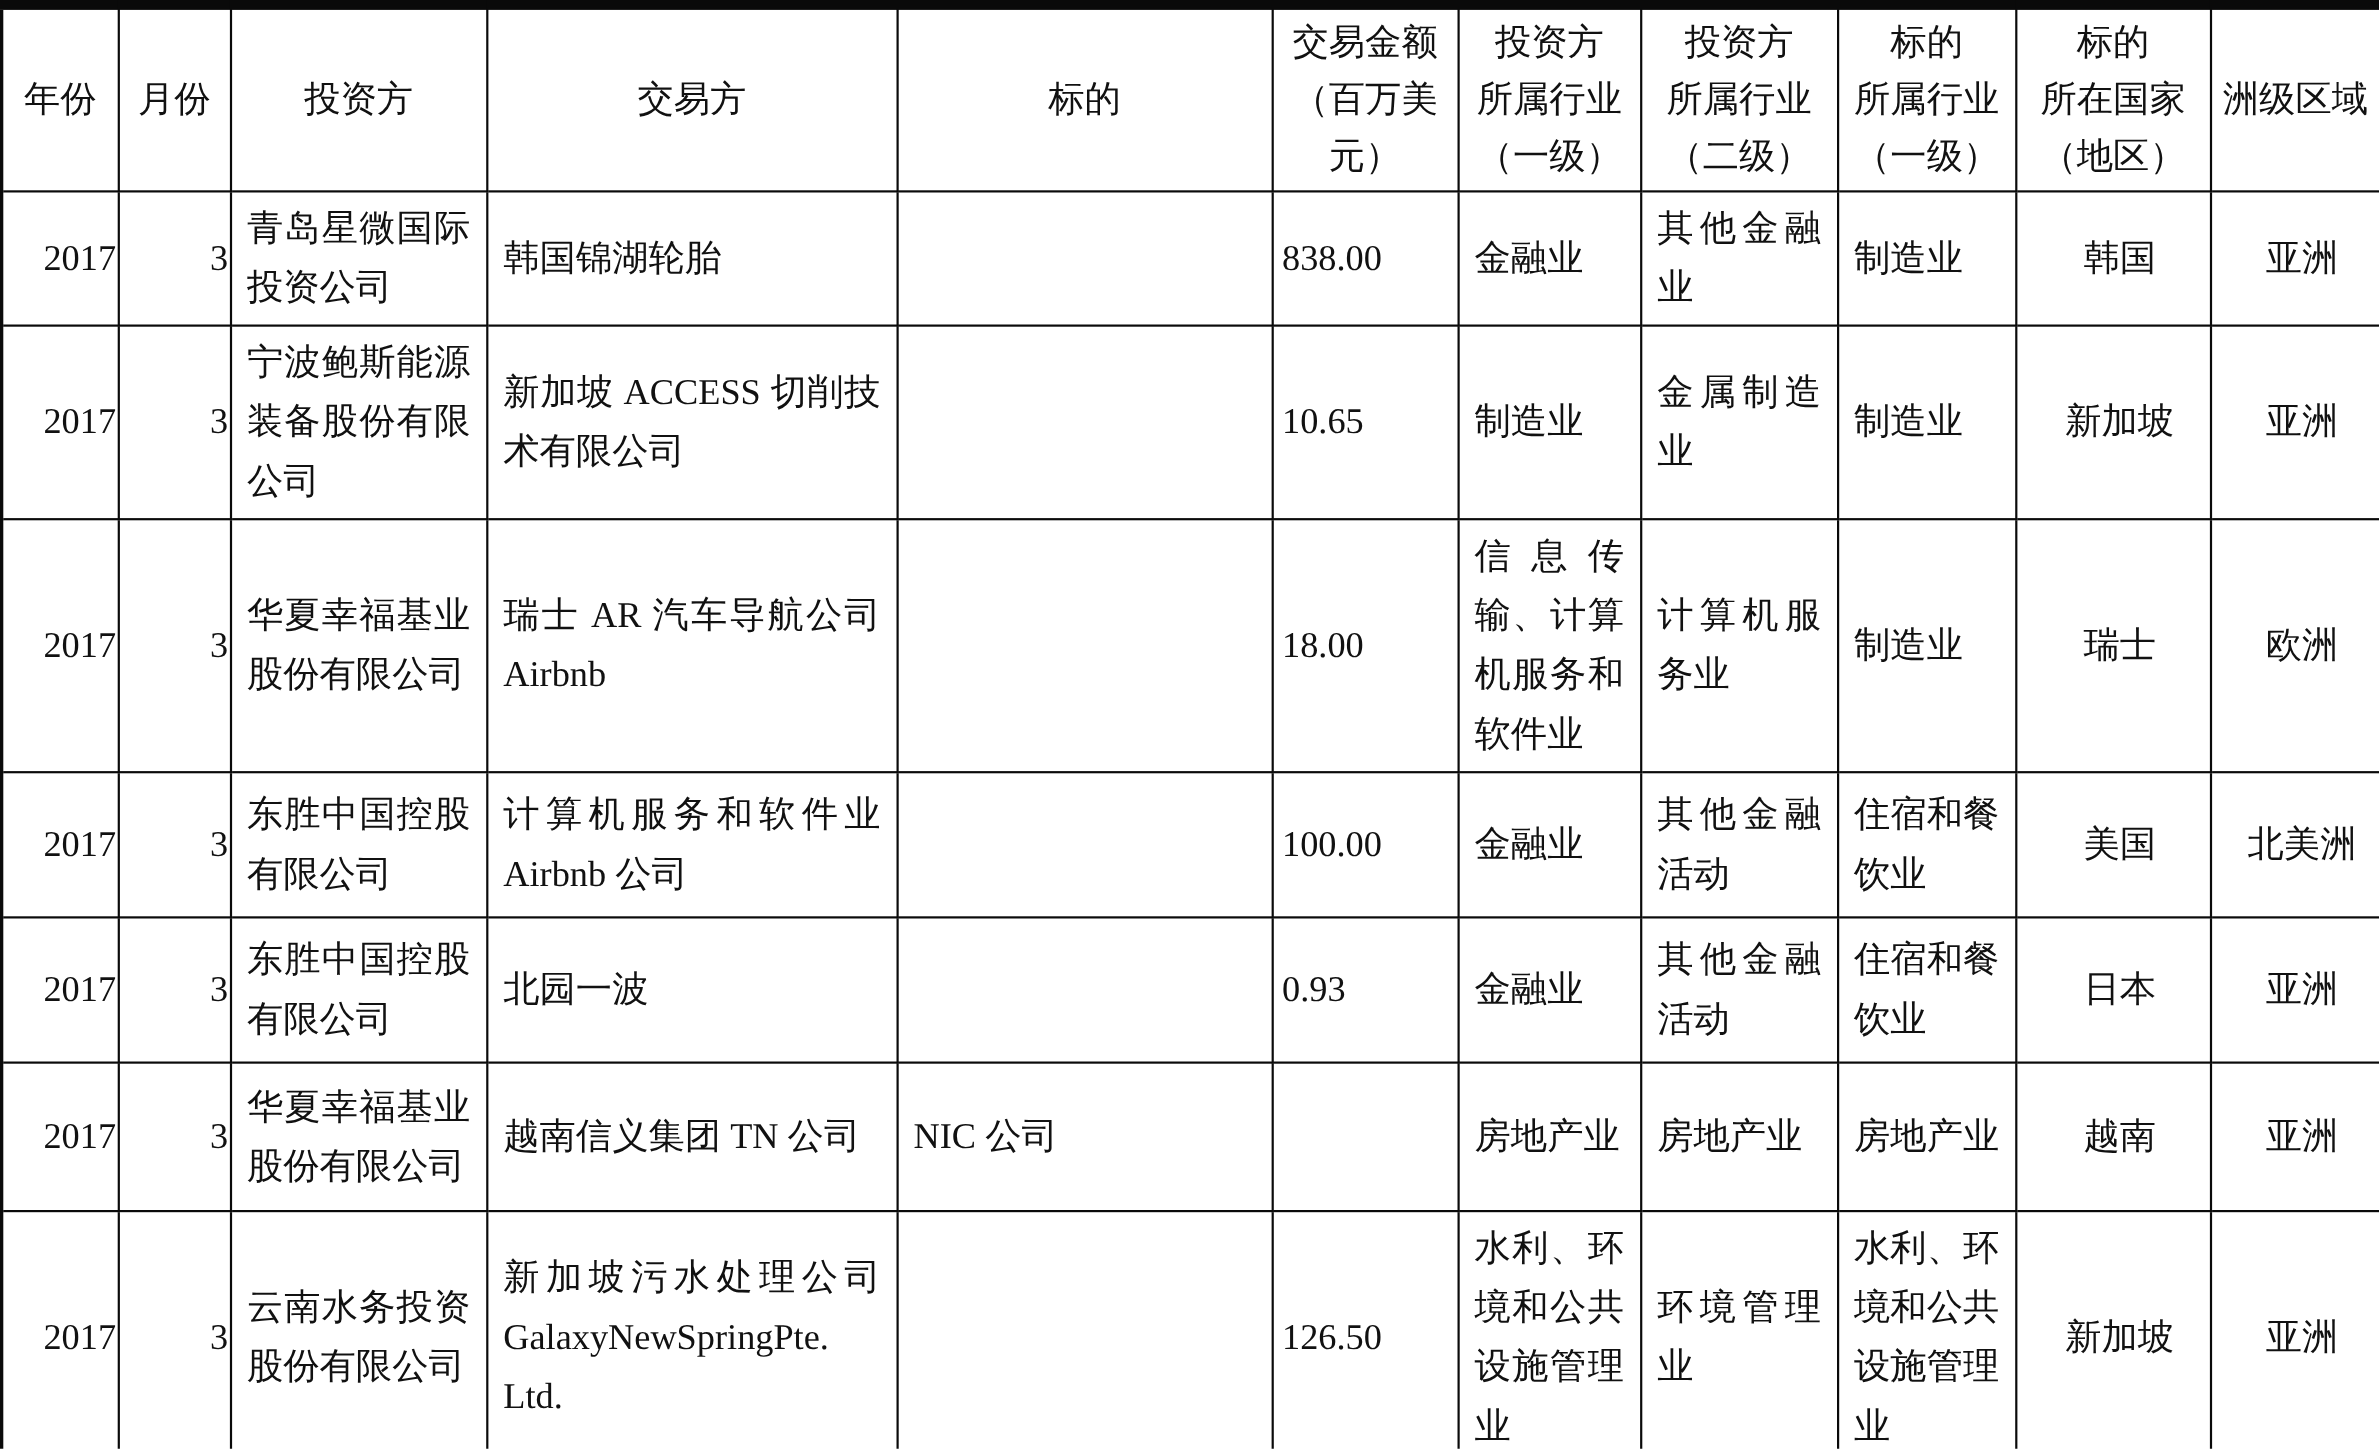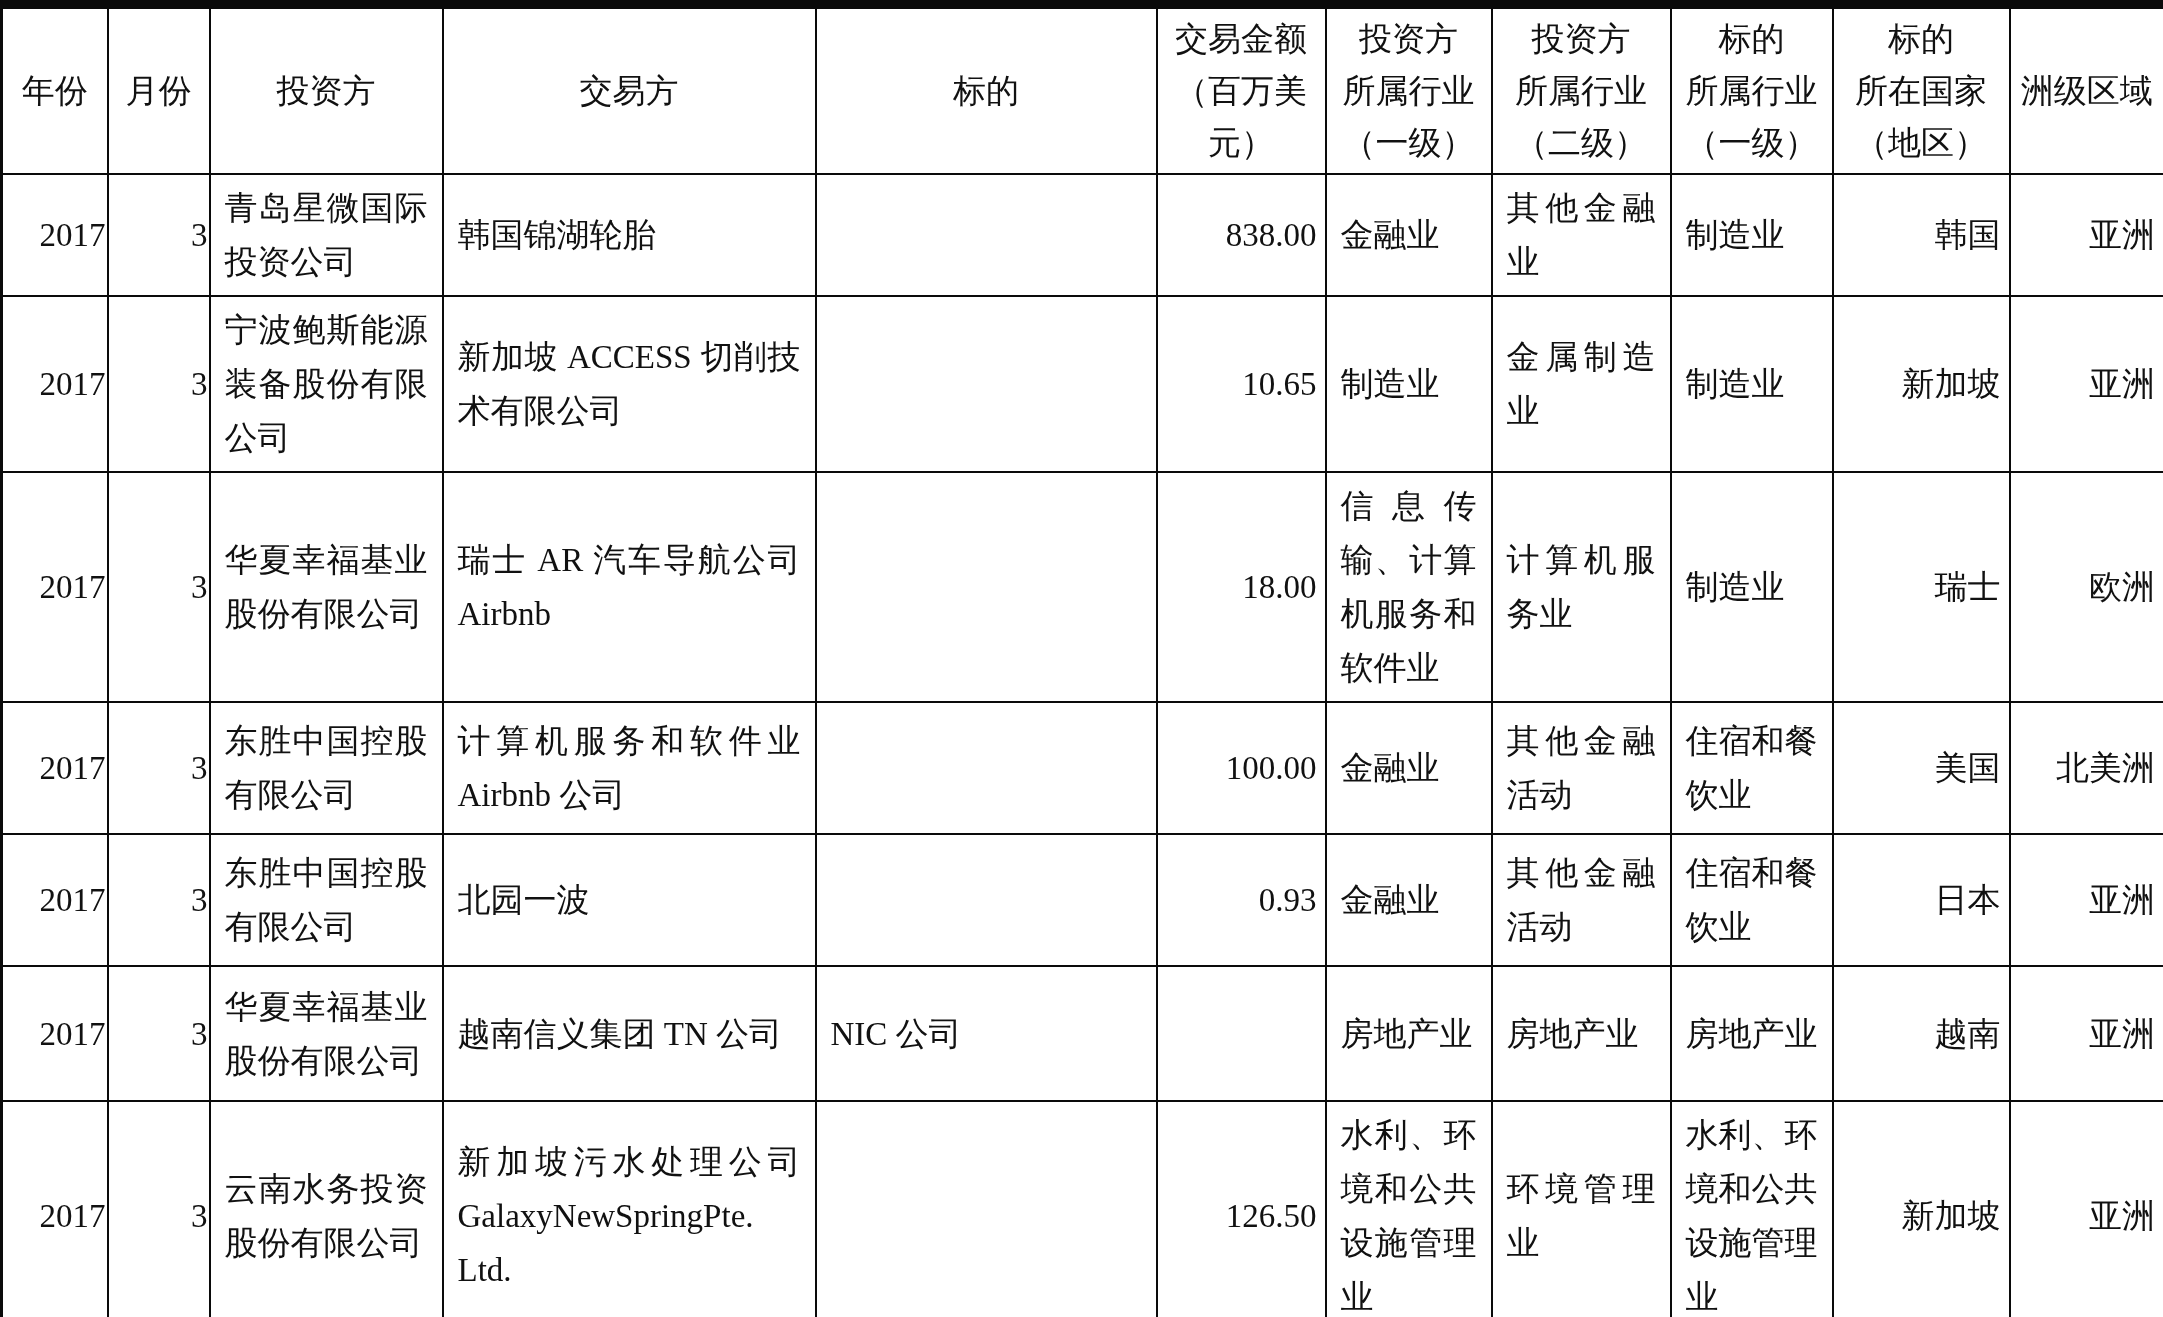--- a/index.html
+++ b/index.html
@@ -47,28 +47,28 @@
   tr.r0       { height: 122px; }
   tr.r1       { height: 167px; }
   tr.r2       { height: 227px; }
   tr.r3       { height: 132px; }
   tr.r4       { height: 132px; }
   tr.r5       { height: 135px; }
   tr.r6       { height: 218px; }
 
   
   td.c0, td.c1 { text-align: right; }
-  td.c5        { text-align: right; padding: 4px 8px; }
+  td.c5        { text-align: left; padding: 4px 8px; }
   td.c2, td.c3, td.c4, td.c6, td.c7, td.c8 {
     text-align: justify;
     text-justify: inter-ideograph;
     padding: 6px 14px;
   }
   td.c9, td.c10 {
-    text-align: right;
+    text-align: center;
     padding: 6px 8px 6px 20px;
   }
 </style>
 </head>
 <body>
 
 <div class="sheet">
   <table class="invest">
     <colgroup>
       <col style="width:106px">

